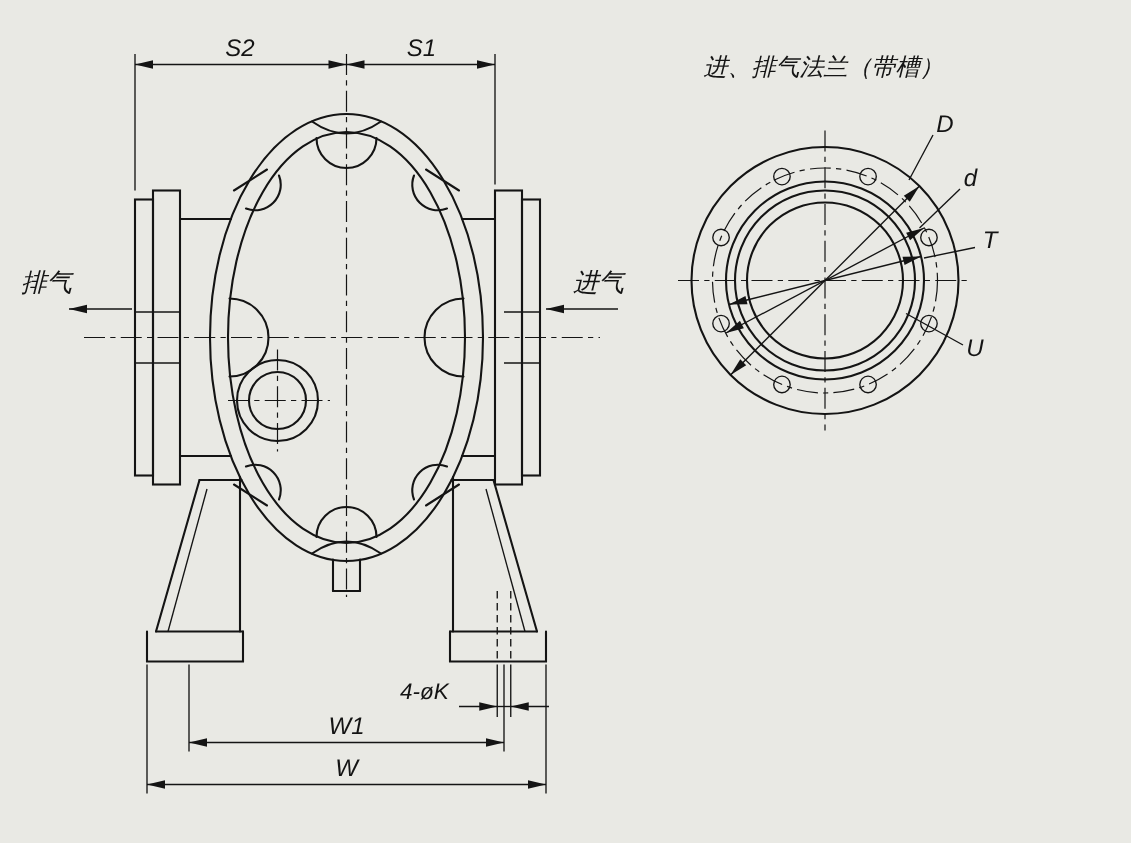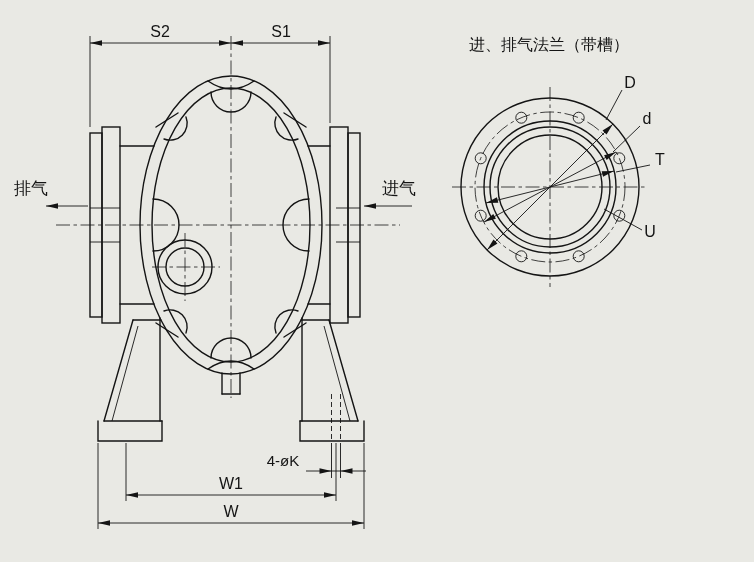--- a/index.html
+++ b/index.html
@@ -1,16 +1,16 @@
 <!DOCTYPE html>
 <html><head>
 <meta charset="utf-8">
 <style>
   html,body{margin:0;padding:0;width:754px;height:562px;background:#e9e9e4;overflow:hidden;}
-  .wrap{position:relative;width:754px;height:398px;}
+  .wrap{position:relative;width:754px;height:398px;font-style:italic;}
   svg{display:block;}
   .s1{stroke:#141414;stroke-width:1.4;fill:none;stroke-linecap:round;}
   .s2{stroke:#141414;stroke-width:0.9;fill:none;}
   .cl{stroke:#141414;stroke-width:0.8;fill:none;stroke-dasharray:14 3.5 3.5 3.5;}
   .hid{stroke:#141414;stroke-width:0.9;fill:none;stroke-dasharray:5 3;}
   text{font-family:"Liberation Sans","DejaVu Sans",sans-serif;fill:#141414;}
   .f17{font-size:17px;}
   .f16{font-size:16px;}
   .f15{font-size:15px;}
   .mid{text-anchor:middle;}

